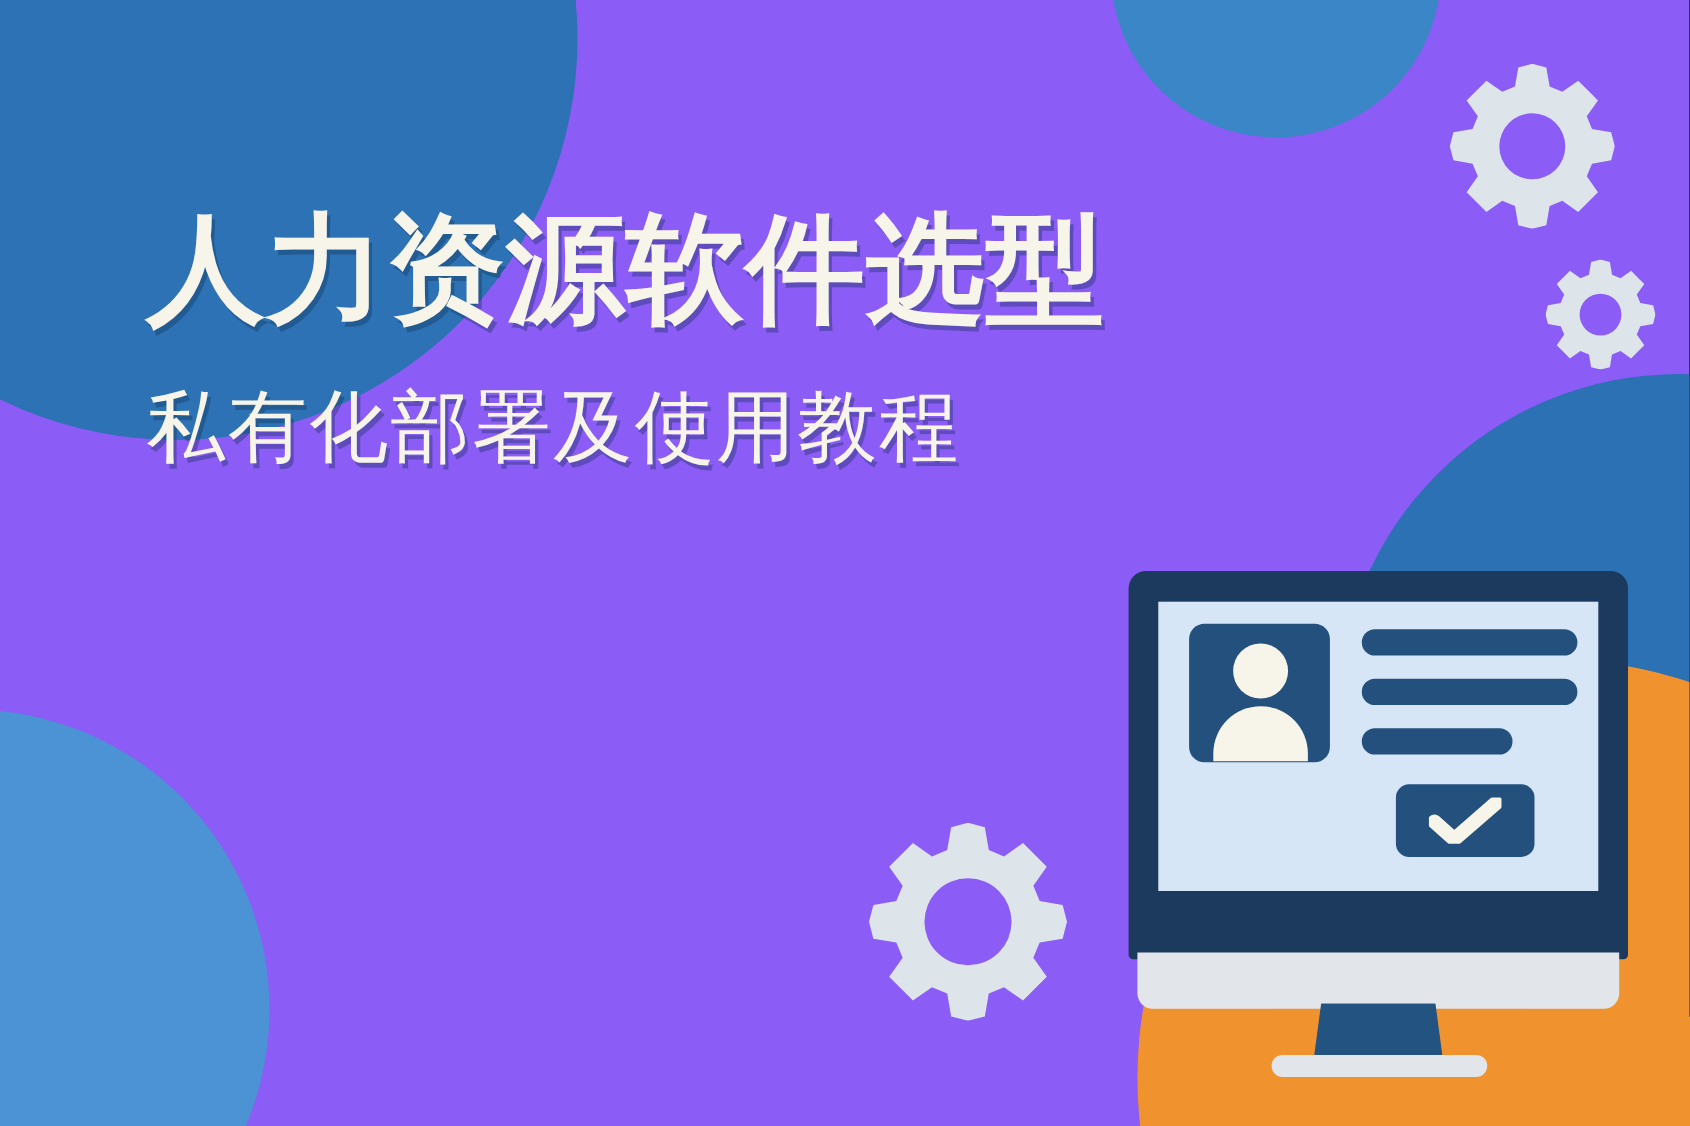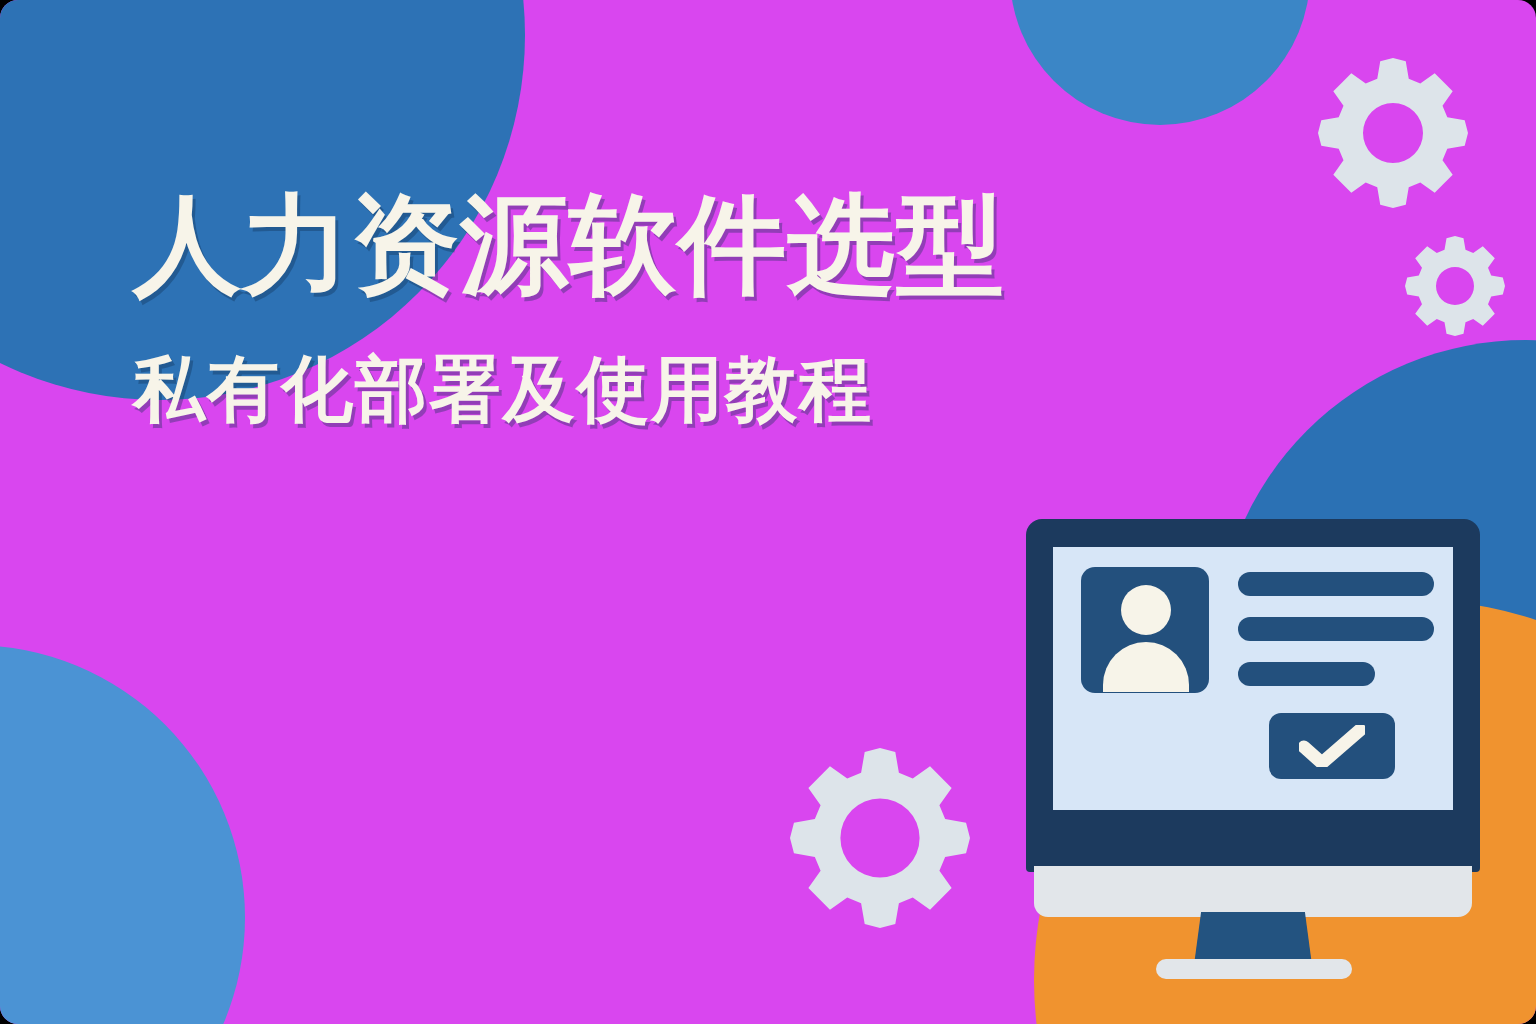--- a/index.html
+++ b/index.html
@@ -6,23 +6,22 @@
   html, body {
     margin: 0;
     padding: 0;
     background: #000;
   }
   #poster {
     position: relative;
     width: 1536px;
     height: 1024px;
     overflow: hidden;
-    background: #d946ef;
+    background: #8b5cf6;
     font-family: "Liberation Sans", "DejaVu Sans", sans-serif;
-    border-radius: 18px;
   }
 
   
   .bg-layer {
     position: absolute;
     inset: 0;
     overflow: hidden;
   }
   .shape {
     position: absolute;
@@ -85,21 +84,21 @@
     font-size: 108px;
     font-weight: bold;
     line-height: 1.42;
     letter-spacing: 1px;
     white-space: nowrap;
     text-shadow: 3px 4px 0 rgba(13, 45, 79, 0.35);
   }
   .subtitle {
     color: #f7f4e9;
     font-size: 72px;
-    font-weight: bold;
+    font-weight: normal;
     line-height: 1.45;
     letter-spacing: 2px;
     white-space: nowrap;
     margin-top: 16px;
     text-shadow: 3px 4px 0 rgba(13, 45, 79, 0.35);
   }
 
   
   .monitor {
     position: absolute;

